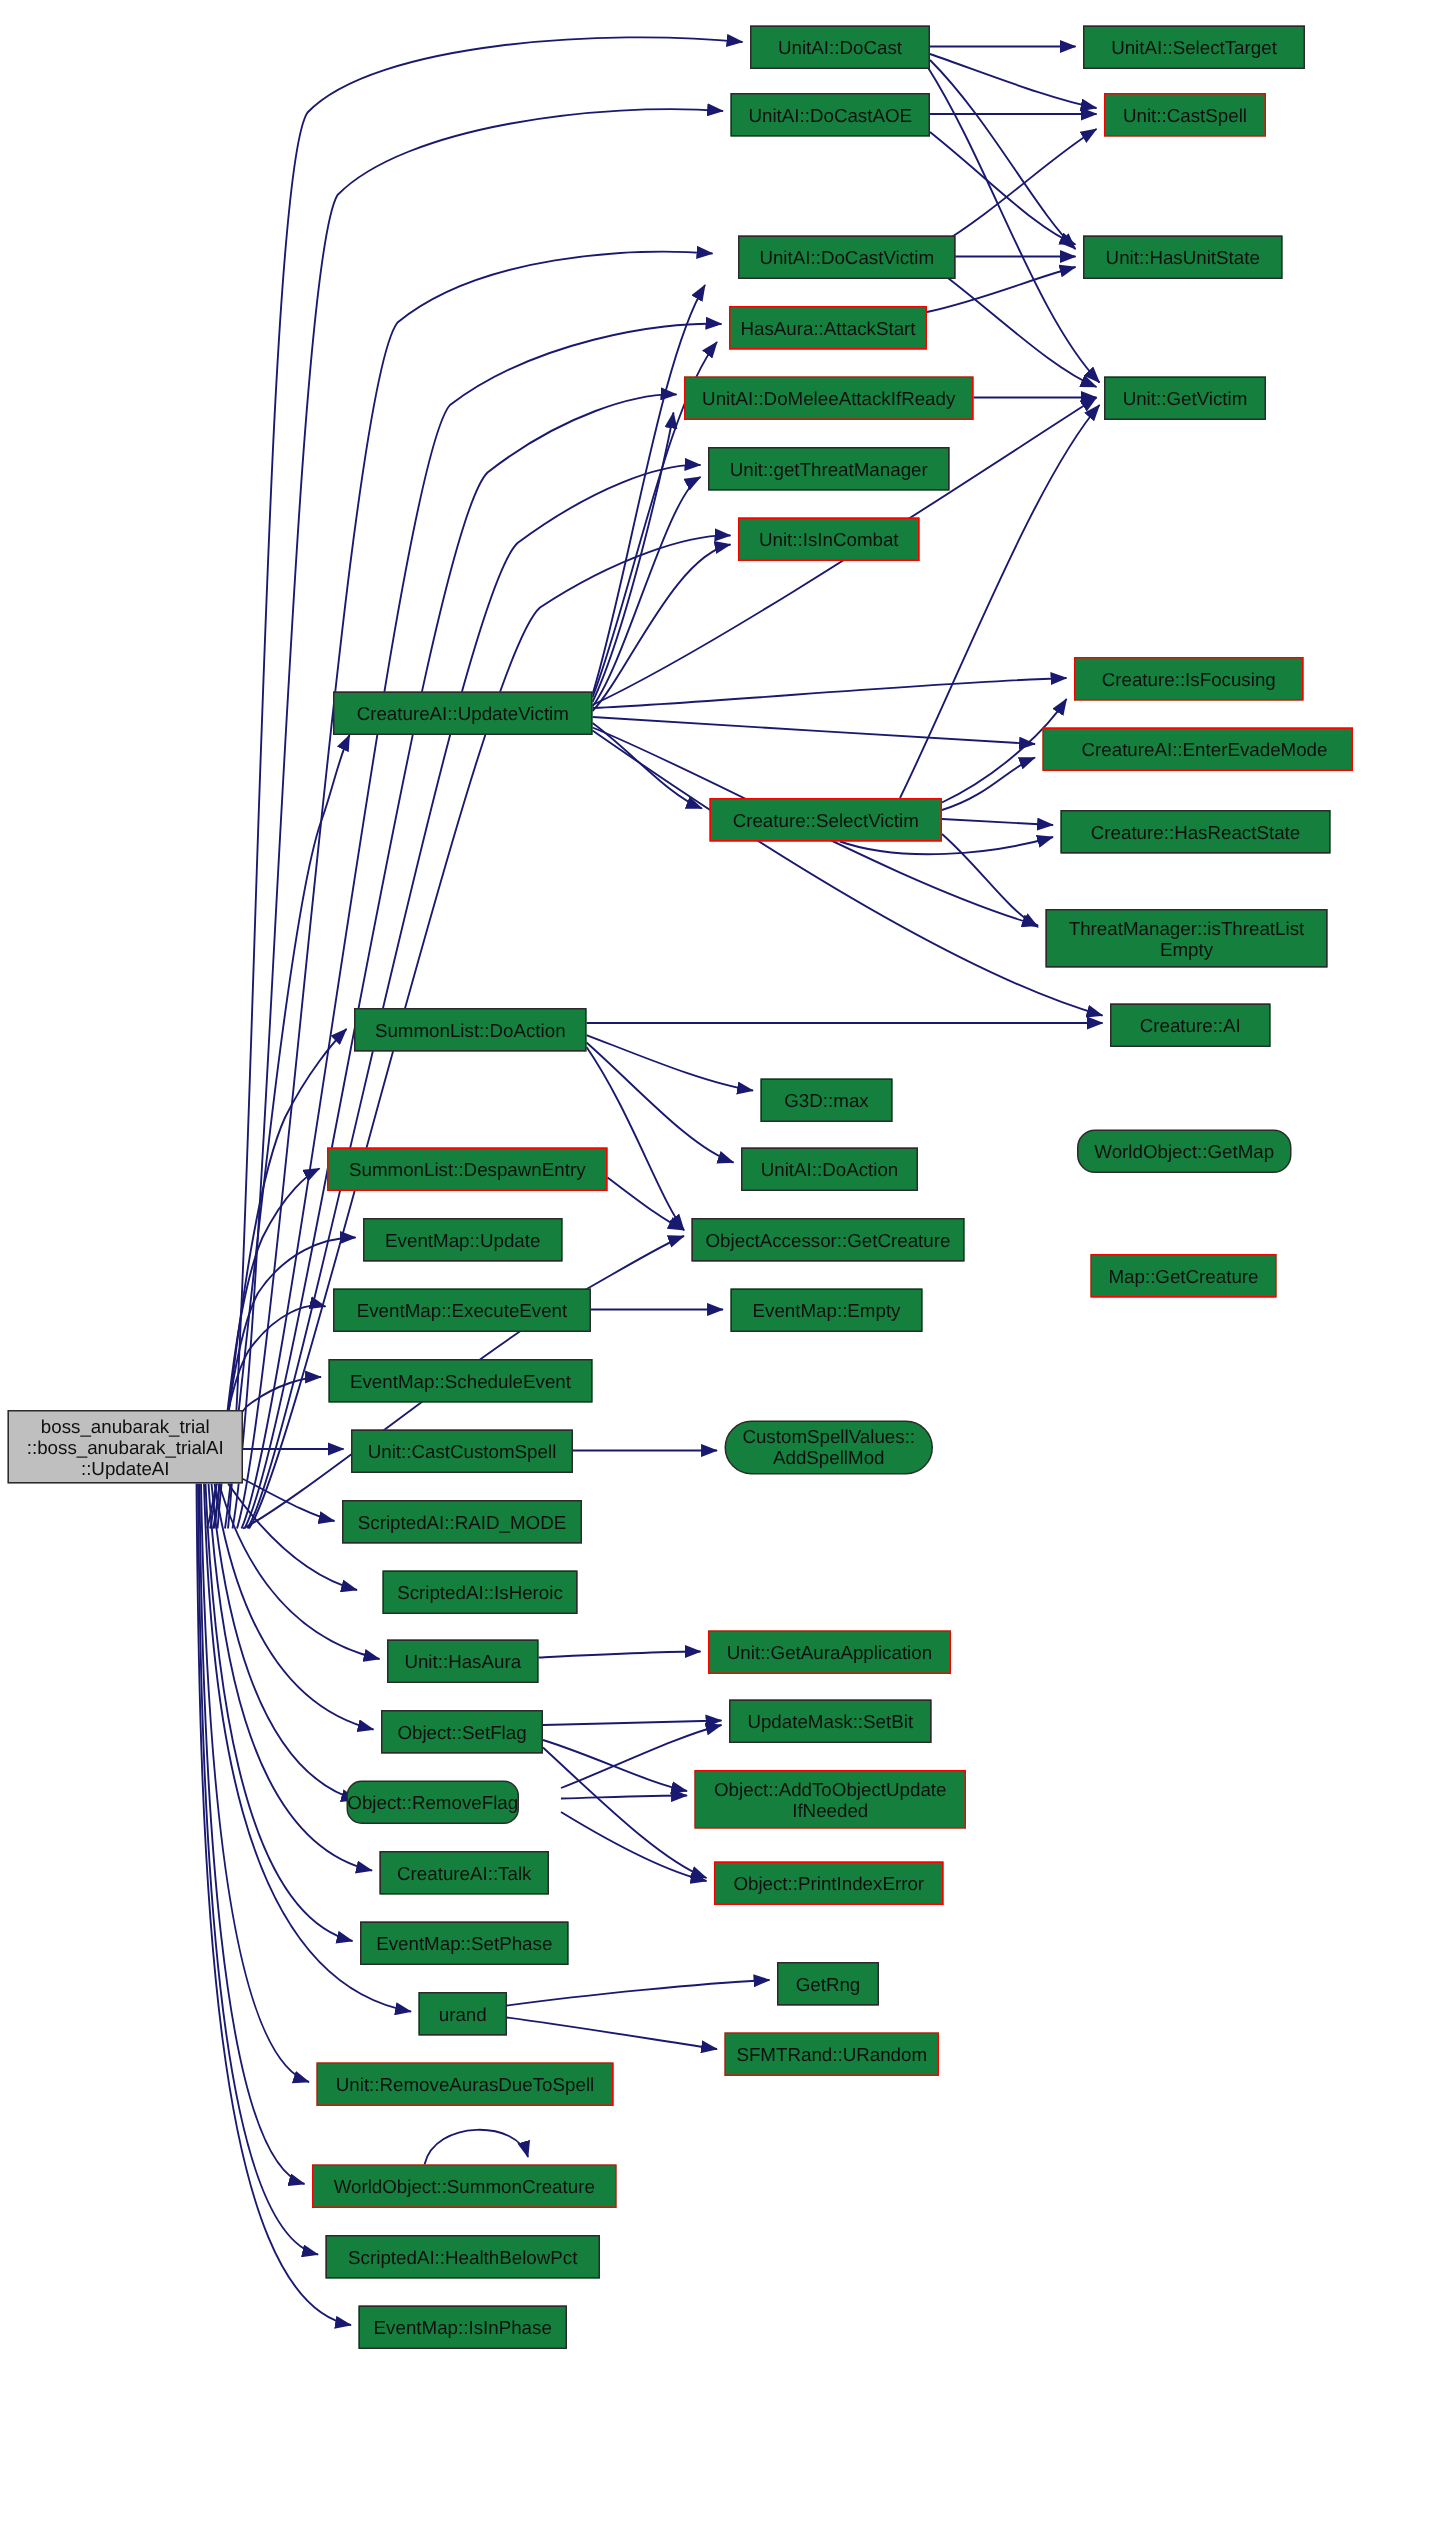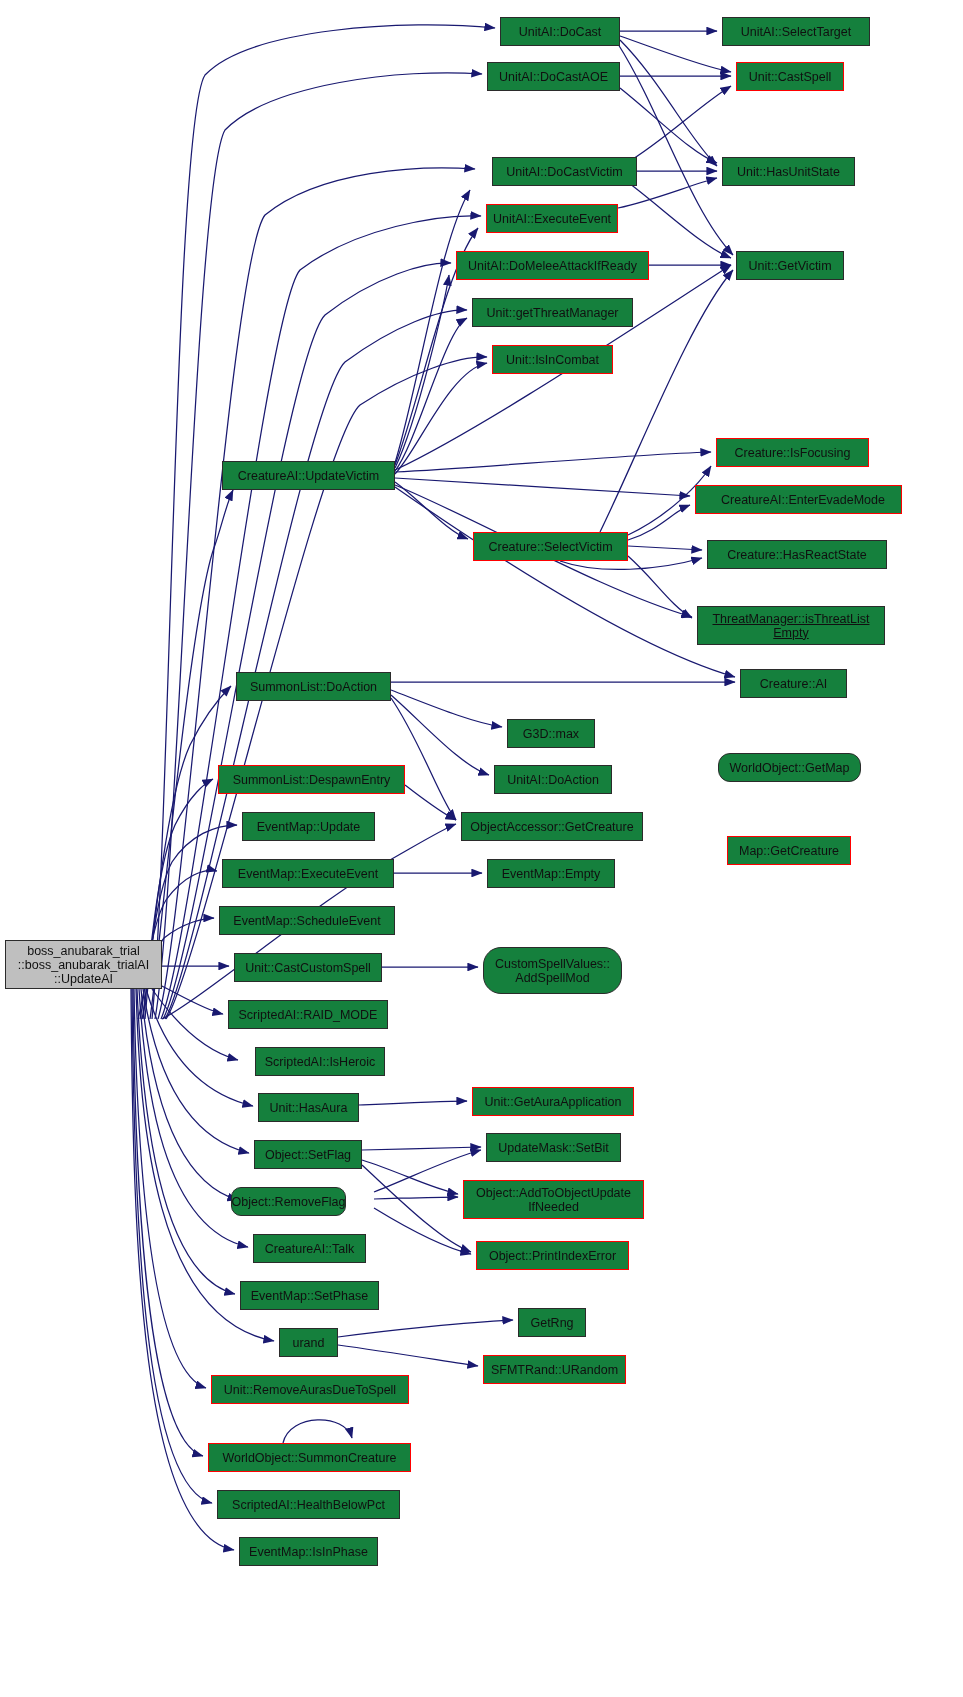--- a/index.html
+++ b/index.html
@@ -98,49 +98,49 @@
         <path d="M 283,1443 C 290,1413 345,1413 352,1438" fill="none" stroke="#191970" stroke-width="1.25" marker-end="url(#arrow)"></path>
       </g>
   </svg>
   <div id="node-layer">
       <div class="node" style="left: 500px; top: 17px; width: 120px; height: 29px;">UnitAI::DoCast</div>
       <div class="node" style="left: 722px; top: 17px; width: 148px; height: 29px;">UnitAI::SelectTarget</div>
       <div class="node" style="left: 487px; top: 62px; width: 133px; height: 29px;">UnitAI::DoCastAOE</div>
       <div class="node red" style="left: 736px; top: 62px; width: 108px; height: 29px;">Unit::CastSpell</div>
       <div class="node" style="left: 722px; top: 157px; width: 133px; height: 29px;">Unit::HasUnitState</div>
       <div class="node" style="left: 480px; top: 157px; width: 145px; height: 29px; margin-left: 12px;">UnitAI::DoCastVictim</div>
-      <div class="node red" style="left: 486px; top: 204px; width: 132px; height: 29px;">UnitAI::ExecuteEvent</div>
+      <div class="node red" style="left: 486px; top: 204px; width: 132px; height: 29px;">HasAura::AttackStart</div>
       <div class="node red" style="left: 456px; top: 251px; width: 193px; height: 29px;">UnitAI::DoMeleeAttackIfReady</div>
       <div class="node" style="left: 736px; top: 251px; width: 108px; height: 29px;">Unit::GetVictim</div>
       <div class="node" style="left: 472px; top: 298px; width: 161px; height: 29px;">Unit::getThreatManager</div>
       <div class="node red" style="left: 492px; top: 345px; width: 121px; height: 29px;">Unit::IsInCombat</div>
       <div class="node" style="left: 222px; top: 461px; width: 173px; height: 29px;">CreatureAI::UpdateVictim</div>
       <div class="node red" style="left: 716px; top: 438px; width: 153px; height: 29px;">Creature::IsFocusing</div>
       <div class="node red" style="left: 695px; top: 485px; width: 207px; height: 29px; padding-left: 12px;">CreatureAI::EnterEvadeMode</div>
       <div class="node red" style="left: 473px; top: 532px; width: 155px; height: 29px;">Creature::SelectVictim</div>
       <div class="node" style="left: 707px; top: 540px; width: 180px; height: 29px;">Creature::HasReactState</div>
-      <div class="node" style="left: 697px; top: 606px; width: 188px; height: 39px; text-decoration: underline;">ThreatManager::isThreatList
+      <div class="node" style="left: 697px; top: 606px; width: 188px; height: 39px;">ThreatManager::isThreatList
 Empty</div>
       <div class="node" style="left: 740px; top: 669px; width: 107px; height: 29px;">Creature::AI</div>
       <div class="node" style="left: 236px; top: 672px; width: 155px; height: 29px;">SummonList::DoAction</div>
       <div class="node" style="left: 507px; top: 719px; width: 88px; height: 29px;">G3D::max</div>
       <div class="node" style="left: 494px; top: 765px; width: 118px; height: 29px;">UnitAI::DoAction</div>
       <div class="node red" style="left: 218px; top: 765px; width: 187px; height: 29px;">SummonList::DespawnEntry</div>
       <div class="node" style="left: 461px; top: 812px; width: 182px; height: 29px;">ObjectAccessor::GetCreature</div>
       <div class="node" style="left: 718px; top: 753px; width: 143px; height: 29px; border-radius: 12px;">WorldObject::GetMap</div>
       <div class="node red" style="left: 727px; top: 836px; width: 124px; height: 29px;">Map::GetCreature</div>
       <div class="node" style="left: 242px; top: 812px; width: 133px; height: 29px;">EventMap::Update</div>
       <div class="node" style="left: 222px; top: 859px; width: 172px; height: 29px;">EventMap::ExecuteEvent</div>
       <div class="node" style="left: 487px; top: 859px; width: 128px; height: 29px;">EventMap::Empty</div>
       <div class="node" style="left: 219px; top: 906px; width: 176px; height: 29px;">EventMap::ScheduleEvent</div>
       <div class="node root" style="left: 5px; top: 940px; width: 157px; height: 49px;">boss_anubarak_trial
 ::boss_anubarak_trialAI
 ::UpdateAI</div>
       <div class="node" style="left: 234px; top: 953px; width: 148px; height: 29px;">Unit::CastCustomSpell</div>
-      <div class="node" style="left: 483px; top: 947px; width: 139px; height: 47px; border-radius: 18px;">CustomSpellValues::
+      <div class="node" style="left: 483px; top: 947px; width: 139px; height: 36px; border-radius: 18px;">CustomSpellValues::
 AddSpellMod</div>
       <div class="node" style="left: 228px; top: 1000px; width: 160px; height: 29px;">ScriptedAI::RAID_MODE</div>
       <div class="node" style="left: 243px; top: 1047px; width: 130px; height: 29px; margin-left: 12px;">ScriptedAI::IsHeroic</div>
       <div class="node" style="left: 258px; top: 1093px; width: 101px; height: 29px;">Unit::HasAura</div>
       <div class="node red" style="left: 472px; top: 1087px; width: 162px; height: 29px;">Unit::GetAuraApplication</div>
       <div class="node" style="left: 254px; top: 1140px; width: 108px; height: 29px;">Object::SetFlag</div>
       <div class="node" style="left: 486px; top: 1133px; width: 135px; height: 29px;">UpdateMask::SetBit</div>
       <div class="node" style="left: 231px; top: 1187px; width: 115px; height: 29px; border-radius: 10px;">Object::RemoveFlag</div>
       <div class="node red" style="left: 463px; top: 1180px; width: 181px; height: 39px;">Object::AddToObjectUpdate
 IfNeeded</div>

